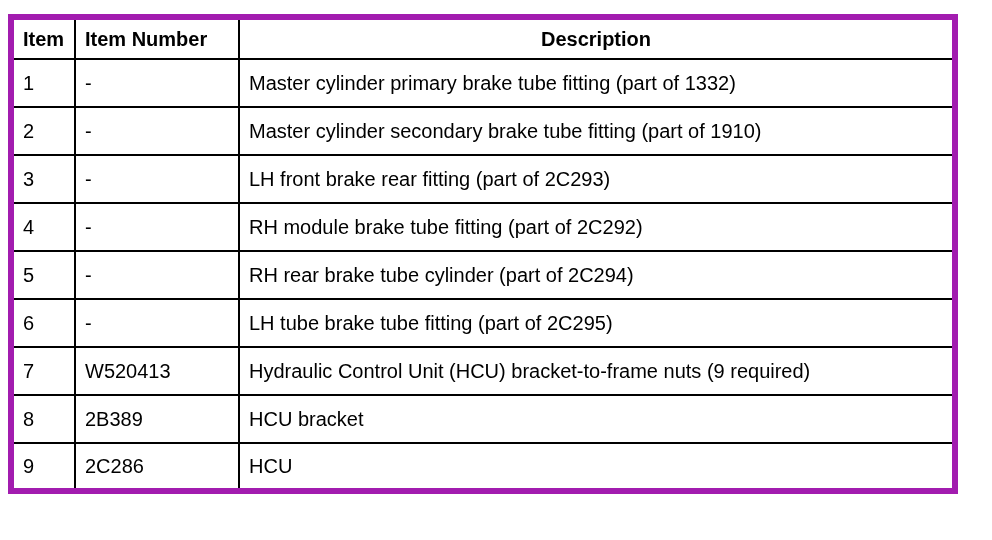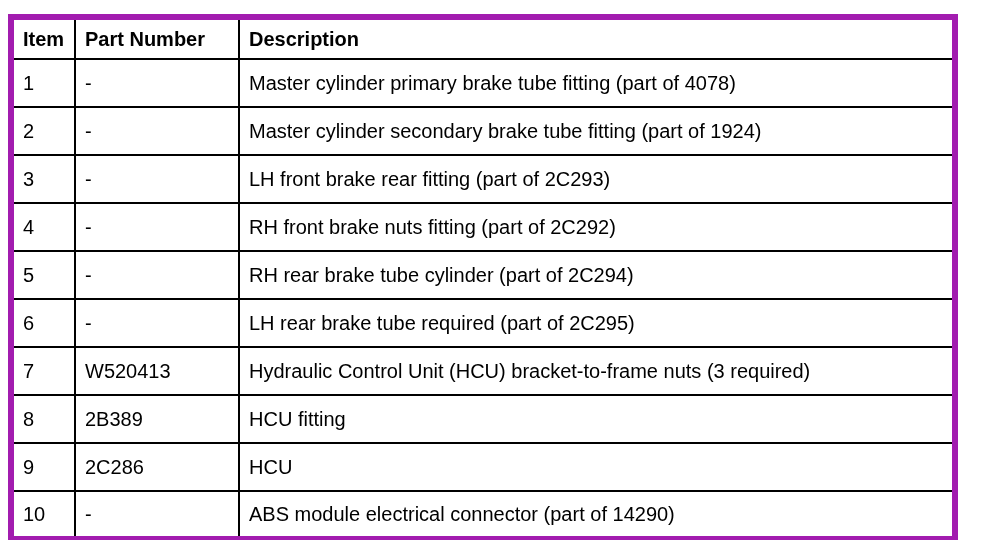--- a/index.html
+++ b/index.html
@@ -30,86 +30,81 @@
     vertical-align: middle;
     overflow: hidden;
     white-space: nowrap;
   }
   table.parts thead tr { height: 42px; }
   table.parts tbody tr { height: 48px; }
   table.parts th {
     font-weight: bold;
     text-align: left;
   }
-  table.parts th.th-desc { }
+  table.parts th.th-desc { text-align: center; }
   col.c-item { width: 64px; }
   col.c-part { width: 164px; }
   col.c-desc { width: auto; }
 </style>
 </head>
 <body>
 
 <table class="parts">
   <colgroup>
     <col class="c-item">
     <col class="c-part">
     <col class="c-desc">
   </colgroup>
   <thead>
     <tr>
       <th class="th-item">Item</th>
-      <th class="th-part">Part Number</th>
+      <th class="th-part">Item Number</th>
       <th class="th-desc">Description</th>
     </tr>
   </thead>
   <tbody>
     <tr>
       <td>1</td>
       <td>-</td>
-      <td>Master cylinder primary brake tube fitting (part of 4078)</td>
+      <td>Master cylinder primary brake tube fitting (part of 1332)</td>
     </tr>
     <tr>
       <td>2</td>
       <td>-</td>
-      <td>Master cylinder secondary brake tube fitting (part of 1924)</td>
+      <td>Master cylinder secondary brake tube fitting (part of 1910)</td>
     </tr>
     <tr>
       <td>3</td>
       <td>-</td>
       <td>LH front brake rear fitting (part of 2C293)</td>
     </tr>
     <tr>
       <td>4</td>
       <td>-</td>
-      <td>RH front brake nuts fitting (part of 2C292)</td>
+      <td>RH module brake tube fitting (part of 2C292)</td>
     </tr>
     <tr>
       <td>5</td>
       <td>-</td>
       <td>RH rear brake tube cylinder (part of 2C294)</td>
     </tr>
     <tr>
       <td>6</td>
       <td>-</td>
-      <td>LH rear brake tube required (part of 2C295)</td>
+      <td>LH tube brake tube fitting (part of 2C295)</td>
     </tr>
     <tr>
       <td>7</td>
       <td>W520413</td>
-      <td>Hydraulic Control Unit (HCU) bracket-to-frame nuts (3 required)</td>
+      <td>Hydraulic Control Unit (HCU) bracket-to-frame nuts (9 required)</td>
     </tr>
     <tr>
       <td>8</td>
       <td>2B389</td>
-      <td>HCU fitting</td>
+      <td>HCU bracket</td>
     </tr>
     <tr>
       <td>9</td>
       <td>2C286</td>
       <td>HCU</td>
     </tr>
-    <tr>
-      <td>10</td>
-      <td>-</td>
-      <td>ABS module electrical connector (part of 14290)</td>
-    </tr>
   </tbody>
 </table>
 
 </body></html>

